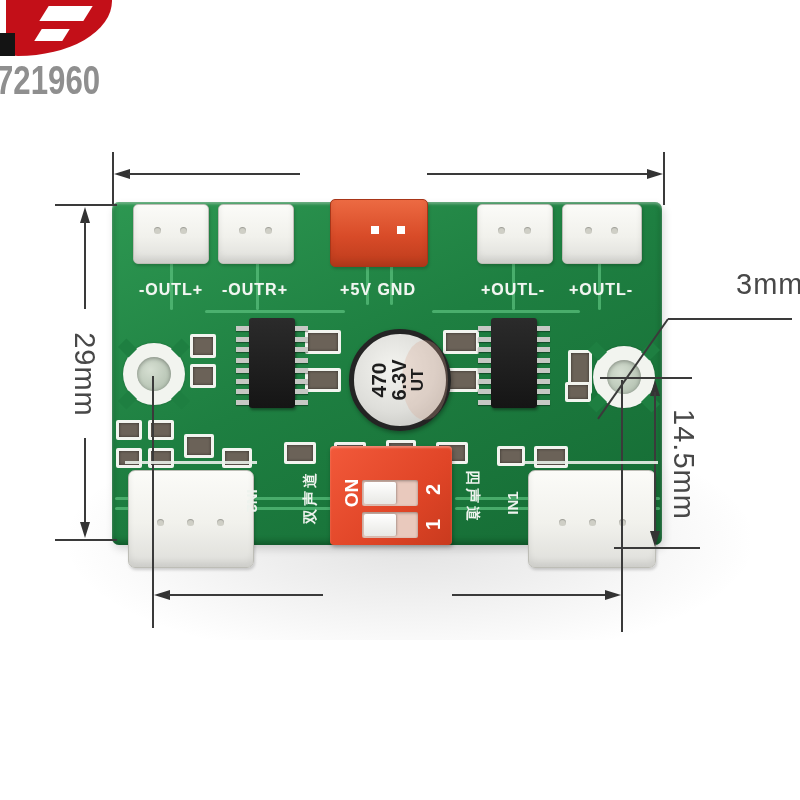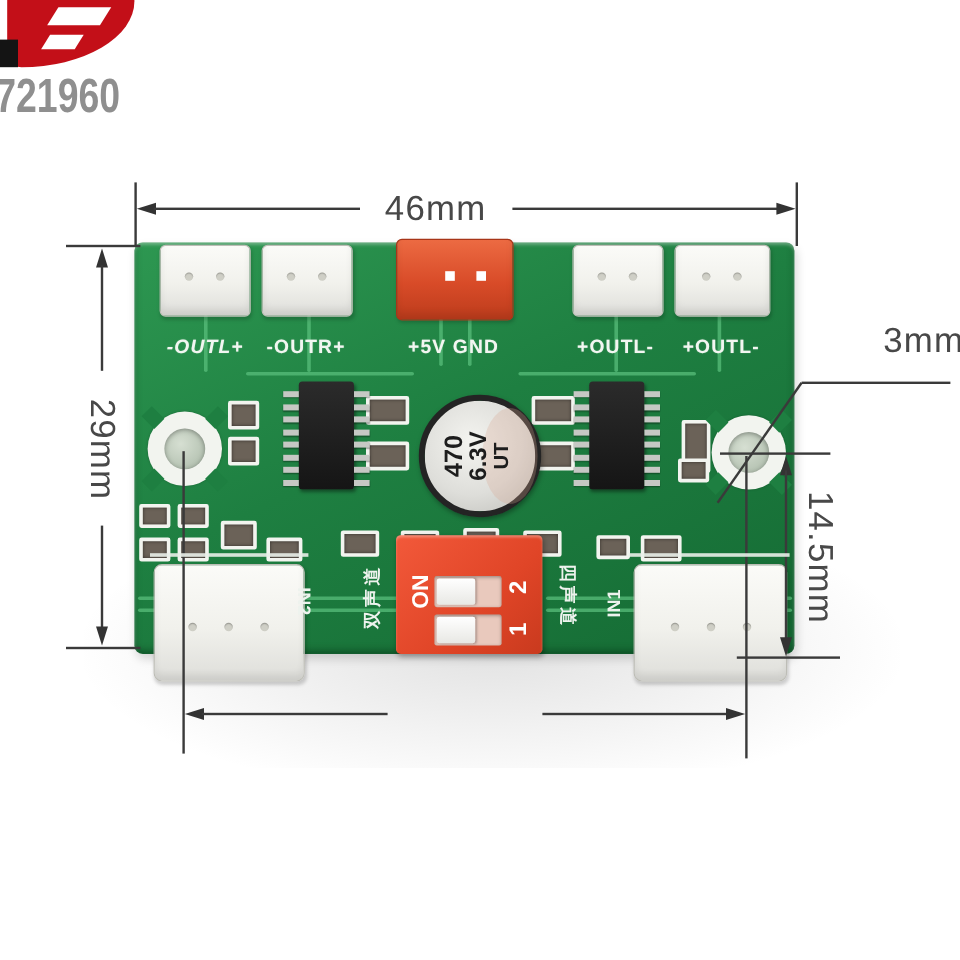--- a/index.html
+++ b/index.html
@@ -182,21 +182,21 @@
   </div>
   <div class="conn-white" style="left:477px;top:204px;width:74px;height:58px;">
     <div class="pin-dot" style="left:20px;top:22px;"></div>
     <div class="pin-dot" style="left:46px;top:22px;"></div>
   </div>
   <div class="conn-white" style="left:562px;top:204px;width:78px;height:58px;">
     <div class="pin-dot" style="left:22px;top:22px;"></div>
     <div class="pin-dot" style="left:48px;top:22px;"></div>
   </div>
 
-  <div class="toplabel" style="left:128px;width:86px;font-style:italic;">-OUTL+</div>
+  <div class="toplabel" style="left:128px;width:86px;">-OUTL+</div>
   <div class="toplabel" style="left:212px;width:86px;">-OUTR+</div>
   <div class="toplabel" style="left:320px;width:116px;">+5V GND</div>
   <div class="toplabel" style="left:468px;width:90px;">+OUTL-</div>
   <div class="toplabel" style="left:556px;width:90px;">+OUTL-</div>
 
   <div class="conn-white" style="left:128px;top:470px;width:124px;height:96px;border-radius:7px;">
     <div class="pin-dot" style="left:28px;top:48px;"></div>
     <div class="pin-dot" style="left:58px;top:48px;"></div>
     <div class="pin-dot" style="left:88px;top:48px;"></div>
   </div>
@@ -222,21 +222,20 @@
     <div class="dip-txt" style="left:93px;top:32px;width:20px;font-size:20px;text-align:center;transform:rotate(-90deg);">2</div>
     <div class="dip-txt" style="left:93px;top:67px;width:20px;font-size:20px;text-align:center;transform:rotate(-90deg);">1</div>
   </div>
 
   <div class="dline" style="left:112px;top:152px;width:2px;height:53px;"></div>
   <div class="dline" style="left:663px;top:152px;width:2px;height:53px;"></div>
   <div class="ah ah-left" style="left:114px;top:169px;"></div>
   <div class="dline" style="left:128px;top:173px;width:172px;height:2px;"></div>
   <div class="dline" style="left:427px;top:173px;width:222px;height:2px;"></div>
   <div class="ah ah-right" style="left:647px;top:169px;"></div>
-  <div class="dtext" style="left:295px;top:158px;width:136px;">46mm</div>
 
   <div class="dline" style="left:55px;top:204px;width:62px;height:2px;"></div>
   <div class="dline" style="left:55px;top:539px;width:62px;height:2px;"></div>
   <div class="ah ah-up" style="left:80px;top:207px;"></div>
   <div class="dline" style="left:84px;top:221px;width:2px;height:88px;"></div>
   <div class="dline" style="left:84px;top:438px;width:2px;height:85px;"></div>
   <div class="ah ah-down" style="left:80px;top:522px;"></div>
   <div class="dtext" style="left:19px;top:358px;width:130px;transform:rotate(90deg);">29mm</div>
 
   <div class="dtext" style="left:688px;top:268px;width:90px;text-align:left;margin-left:48px;">3mm</div>

